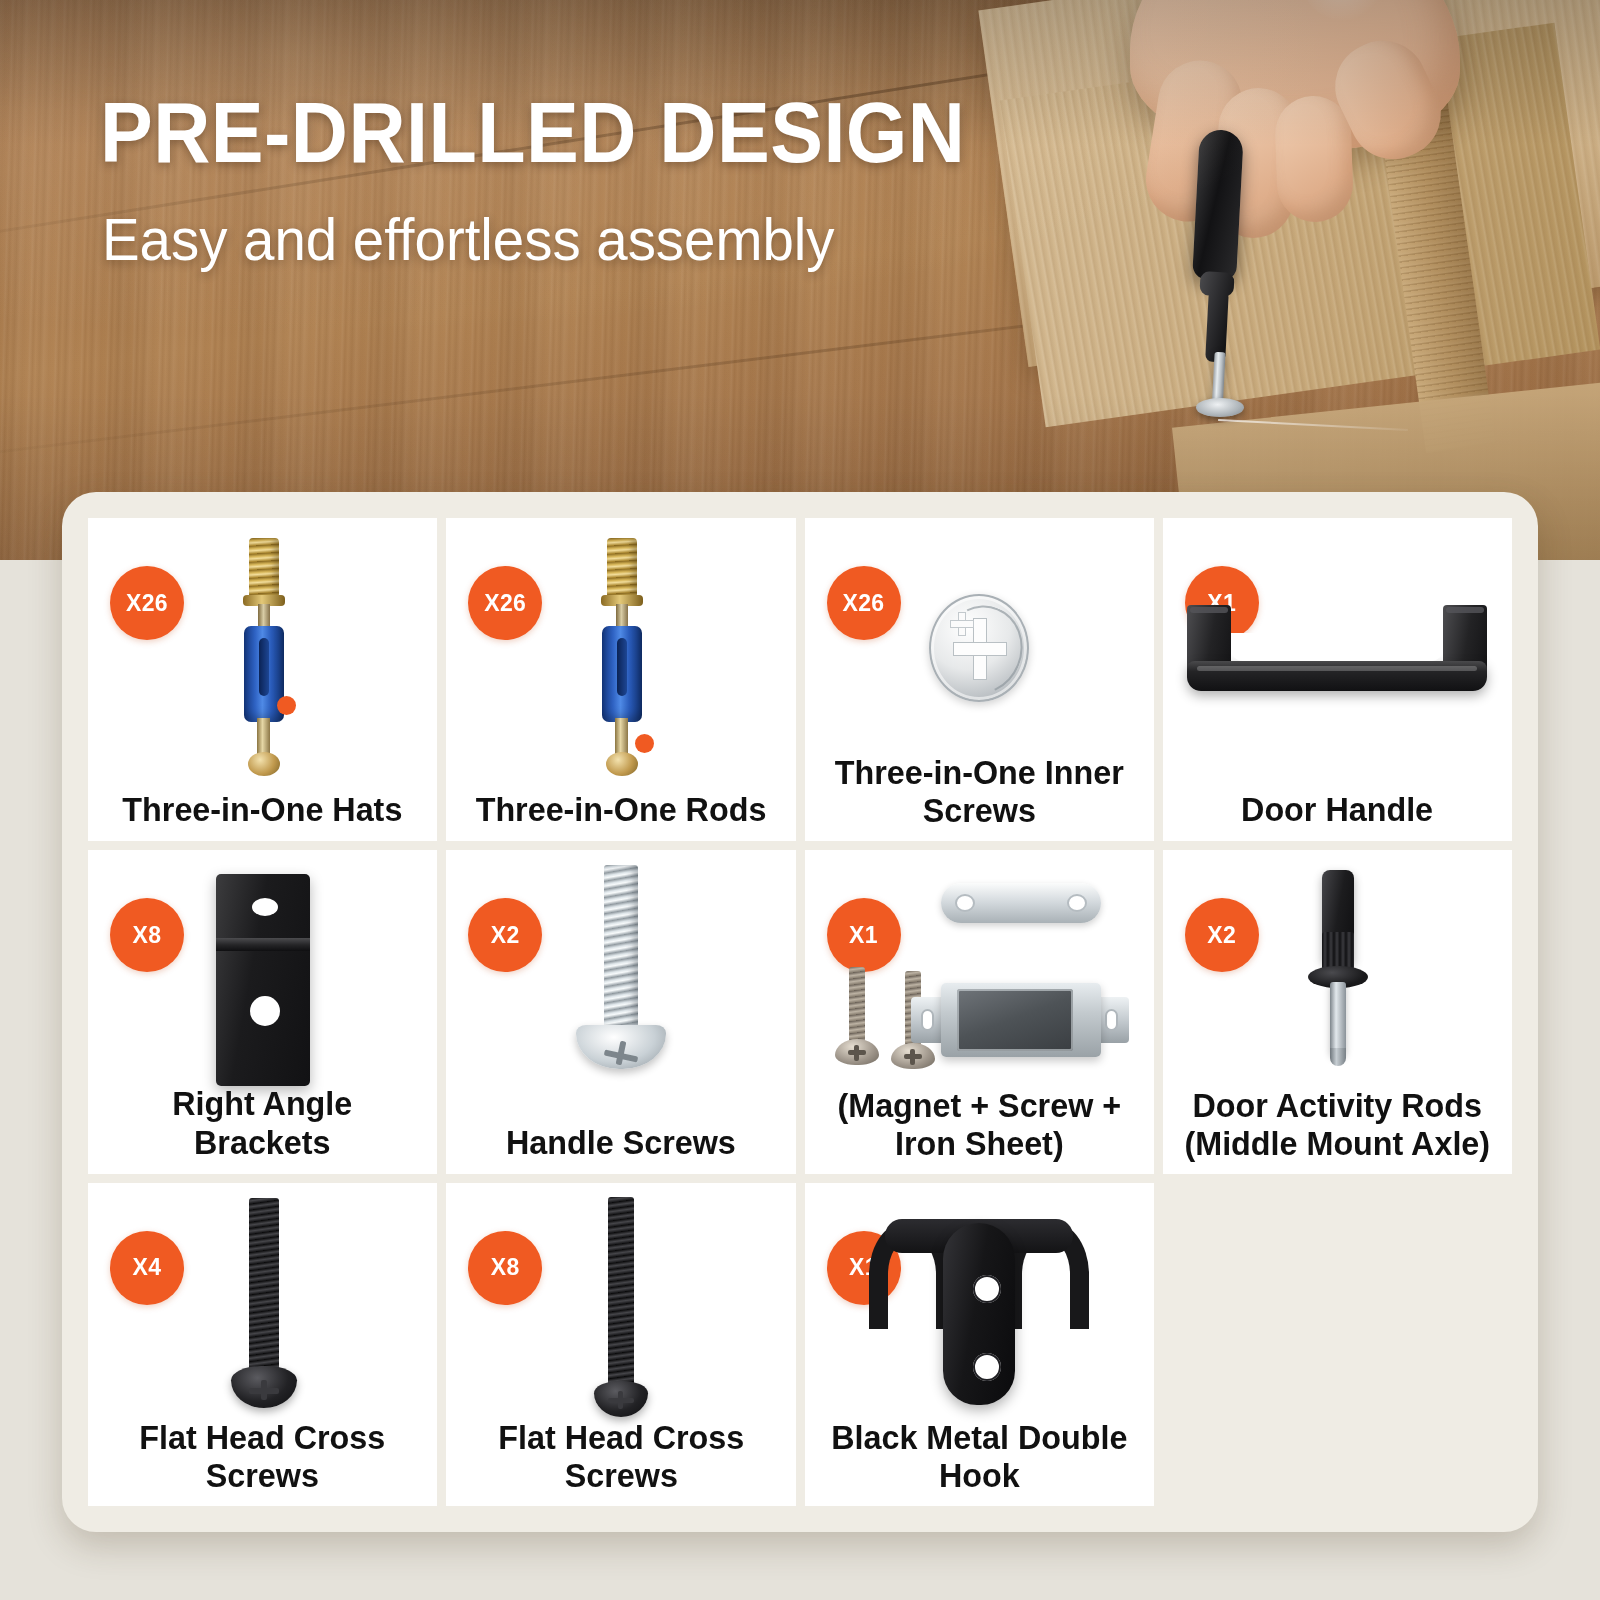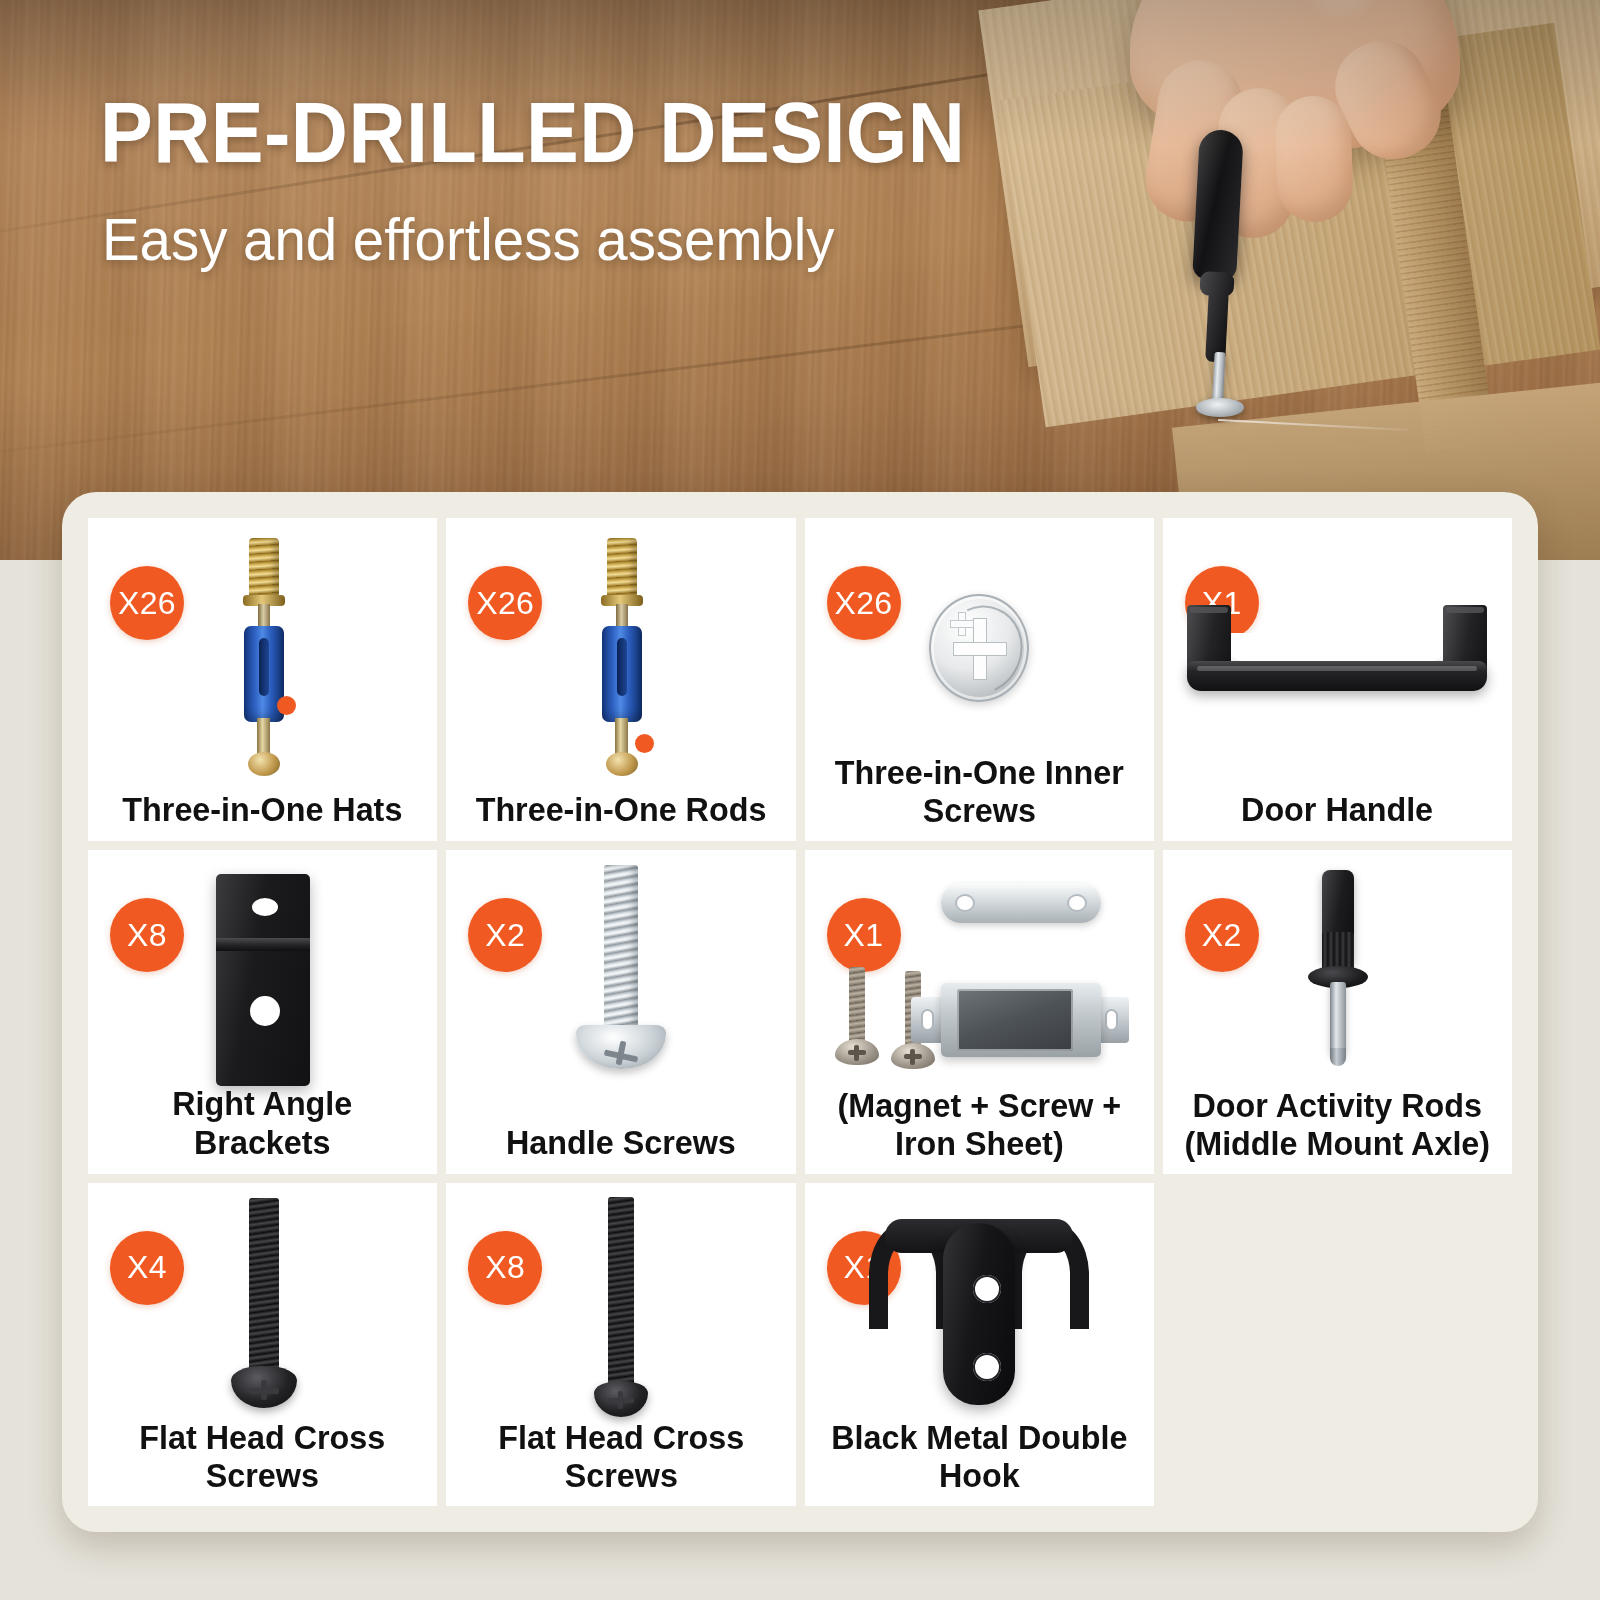--- a/index.html
+++ b/index.html
@@ -185,21 +185,21 @@
   .cell{
     background:#FFFFFF;position:relative;display:flex;flex-direction:column;
     align-items:center;justify-content:flex-end;box-sizing:border-box;
     padding:10px 8px 12px;overflow:hidden;
   }
   .badge{
     position:absolute;left:22px;top:48px;
     width:74px;height:74px;border-radius:50%;
     background:#F05A22;color:#fff;
     display:flex;align-items:center;justify-content:center;
-    font-size:32px;font-weight:400;font-stretch:condensed;
+    font-size:23px;font-weight:700;font-stretch:condensed;
     letter-spacing:.4px;
     box-shadow:0 2px 6px rgba(190,70,20,.25);
   }
   .art{
     position:absolute;left:0;right:0;top:14px;height:232px;
     display:flex;align-items:center;justify-content:center;
   }
   .label{
     color:#111111;font-weight:700;font-size:34px;line-height:39px;
     text-align:center;font-stretch:condensed;

